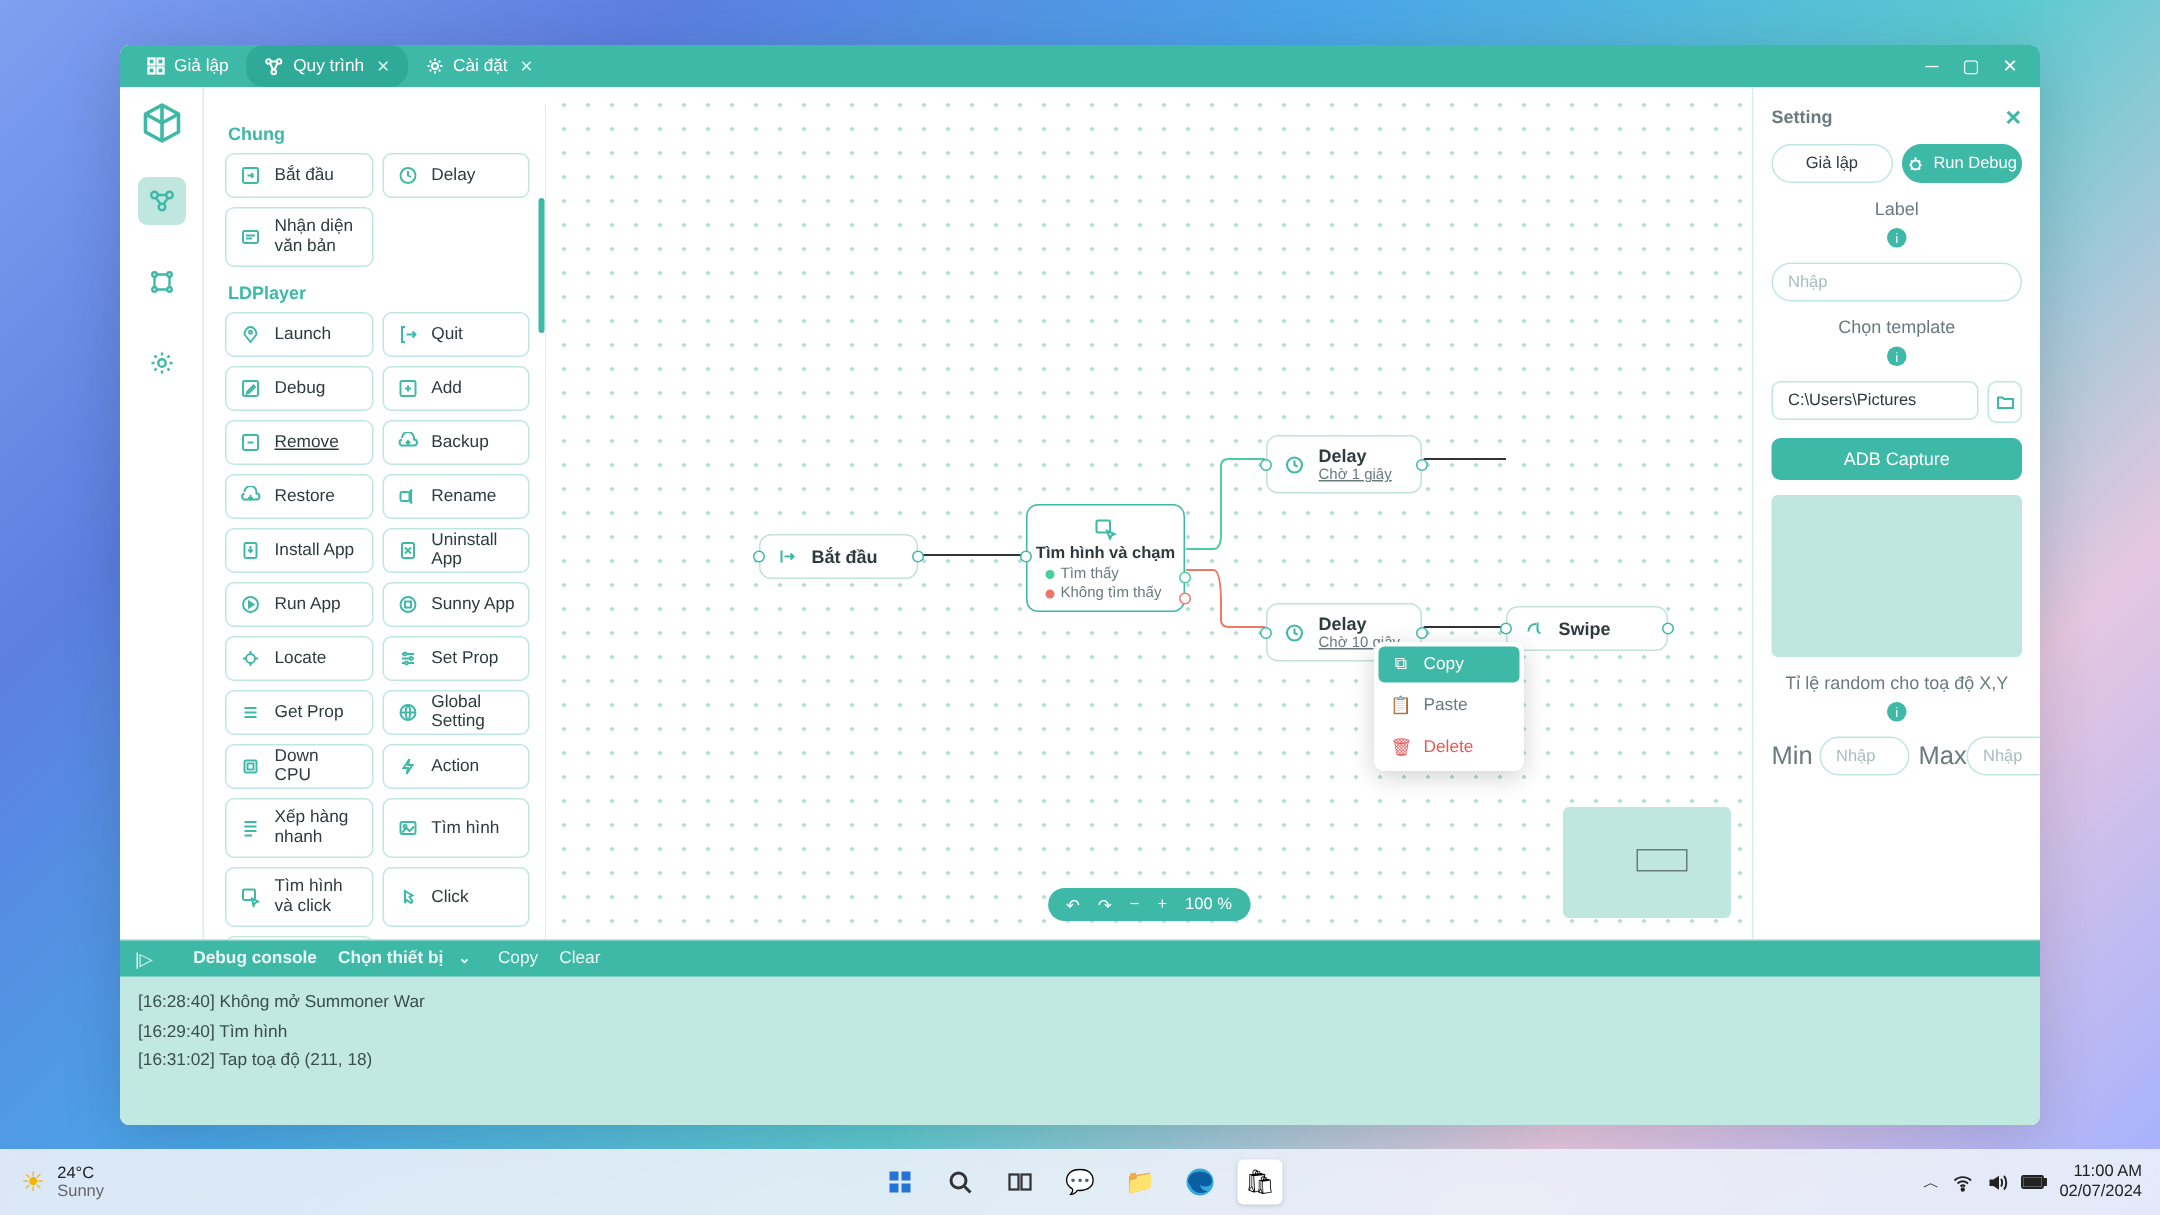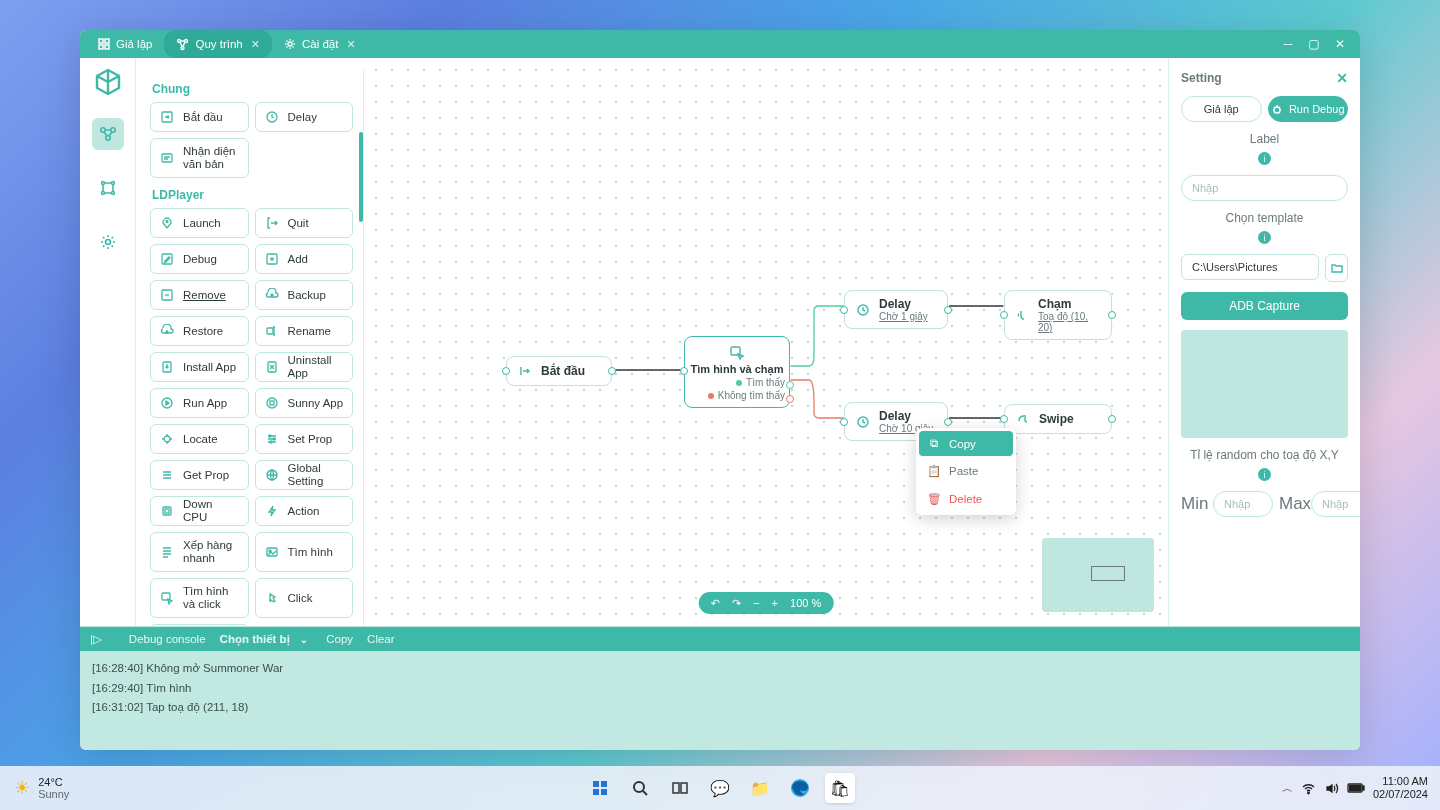--- a/index.html
+++ b/index.html
@@ -92,21 +92,21 @@
   .node .nsub{font-size:10px; color:var(--ink-light);text-decoration:underline;}
   .node .port{position:absolute; width:8px; height:8px; border:1.5px solid var(--teal); background:#fff; border-radius:50%;}
   .node .port.right{right:-5px; top:50%; transform:translateY(-50%);}
   .node .port.left{left:-5px; top:50%; transform:translateY(-50%);}
   .node.selected{border-color:var(--teal);}
 
   .node-findtap{
     width:106px; text-align:center; flex-direction:column; gap:2px; padding:8px 4px 6px;
     align-items:center;
   }
-  .node-findtap .row{display:flex; align-items:center; gap:4px; font-size:10px; color:var(--ink-light); width:100%; padding-left:8px;justify-content:flex-end;}
+  .node-findtap .row{display:flex; align-items:center; gap:4px; font-size:10px; color:var(--ink-light); width:100%; padding-left:8px;}
   .dot{width:6px; height:6px; border-radius:50%;}
   .dot.g{background:#4bcf9a;} .dot.r{background:#e76; }
   .node-findtap .p1{position:absolute; right:-5px; top:44px; width:8px; height:8px; border:1.5px solid #4bcf9a; background:#fff; border-radius:50%;}
   .node-findtap .p2{position:absolute; right:-5px; top:58px; width:8px; height:8px; border:1.5px solid #e76; background:#fff; border-radius:50%;}
 
   .edges{position:absolute; inset:0; pointer-events:none;}
 
   .zoombar{
     position:absolute; left:50%; transform:translateX(-50%); bottom:12px;
     background:var(--teal); color:#fff; border-radius:12px; height:22px;
@@ -571,33 +571,20 @@
             </svg>
           </span>
         <div>
             <div class="ntitle">Delay</div>
             <div class="nsub">Chờ 1 giây</div>
           </div>
         <span class="port left"></span>
           <span class="port right"></span>
       </div>
 
-      <div class="node" style="left:640px; top:232px; width:108px;">
-        <span class="nicon">
-            <svg width="14" height="14" viewBox="0 0 14 14" fill="none" stroke="currentColor" stroke-width="1.4">
-              <path d="M6 3v5c0 2 1 3 3 3M4 6c-1 0-1 2 0 2"></path>
-            </svg>
-          </span>
-        <div>
-            <div class="ntitle">Chạm</div>
-            <div class="nsub">Toạ độ (10, 20)</div>
-          </div>
-        <span class="port left"></span>
-          <span class="port right"></span>
-      </div>
 
       <div class="node" style="left:480px; top:344px; width:104px;">
         <span class="nicon">
             <svg width="14" height="14" viewBox="0 0 14 14" fill="none" stroke="currentColor" stroke-width="1.4">
               <circle cx="7" cy="7" r="5"></circle>
               <path d="M7 4v3l2 1"></path>
             </svg>
           </span>
         <div>
             <div class="ntitle">Delay</div>
@@ -700,21 +687,21 @@
         <span class="mmlbl">Max</span>
         <input class="tinput" placeholder="Nhập" style="">
       </div>
     </div>
 
   </div>
 
   <div class="console">
     <div class="console-bar">
       <span>|▷</span>
-      <span style="font-weight:400;padding-left:13px;">Debug console</span>
+      <span style="font-weight:700;padding-left:13px;">Debug console</span>
       <span style="display:flex;align-items:center;gap:10px;font-weight:bold;">
         <span>Chọn thiết bị</span>
         <span class="chev">⌄</span>
       </span>
       <span style="margin-left:4px;">Copy</span>
       <span>Clear</span>
     </div>
     <div class="console-body">
       <div>[16:28:40] Không mở Summoner War</div>
       <div>[16:29:40] Tìm hình</div>

